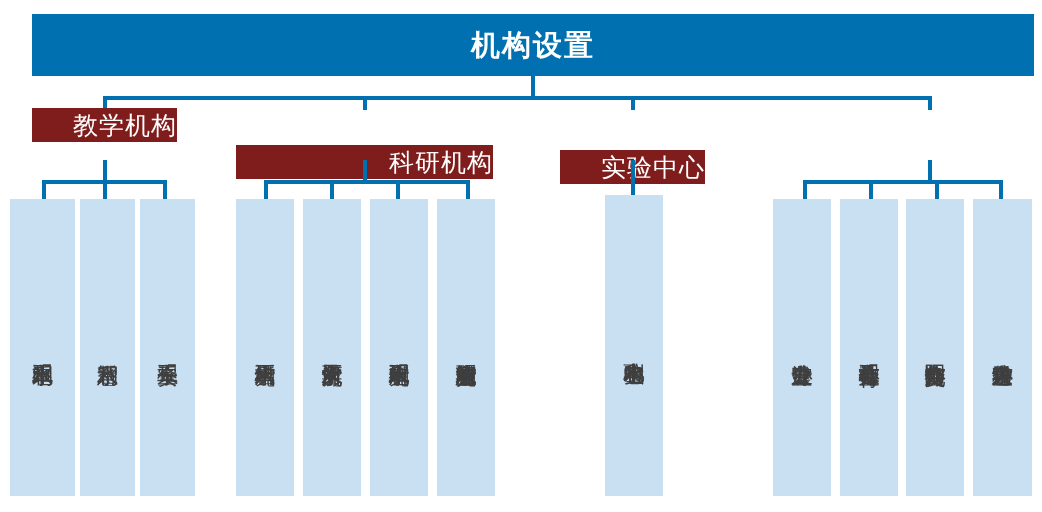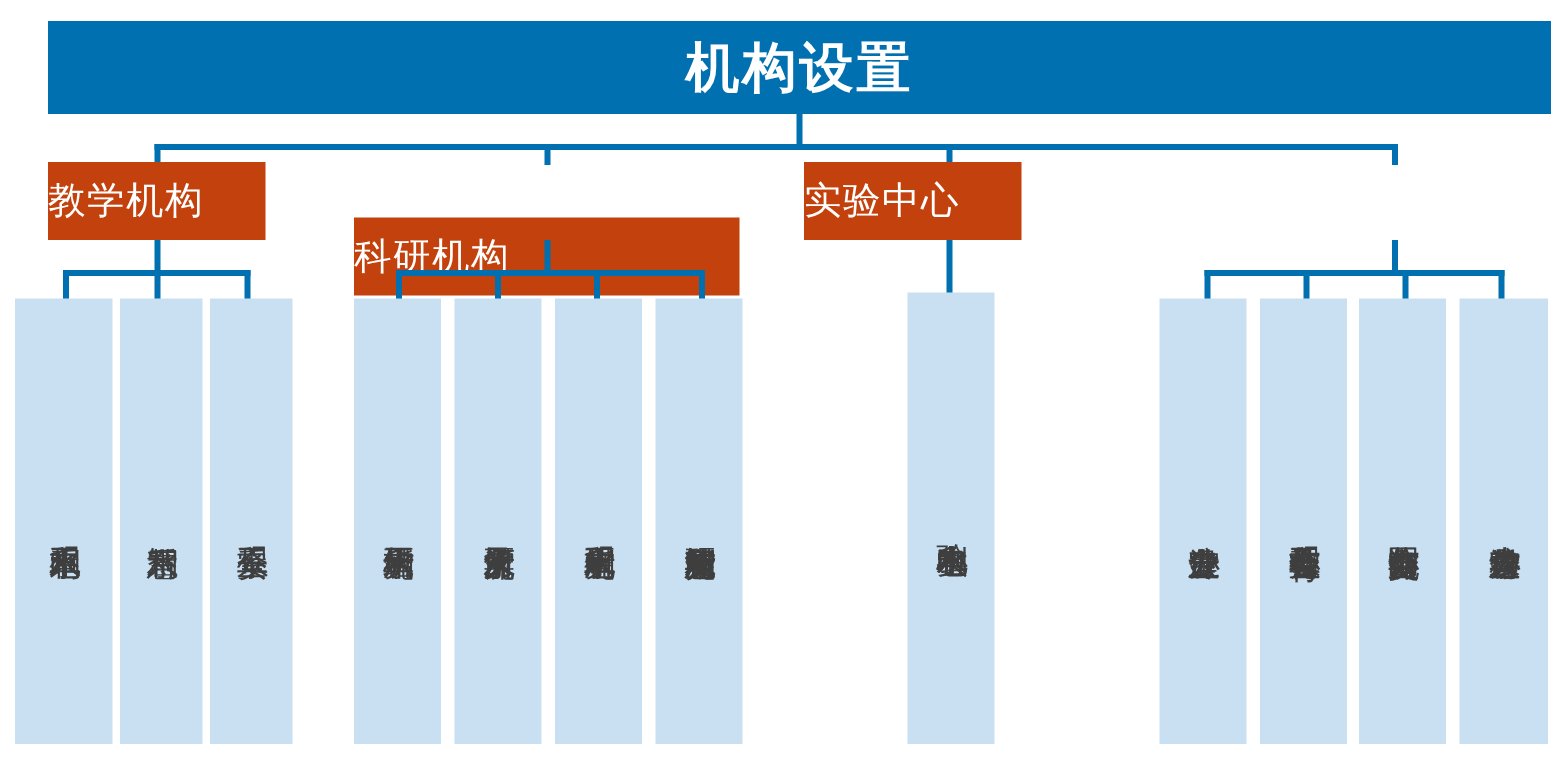--- a/index.html
+++ b/index.html
@@ -25,35 +25,35 @@
     top: 14px;
     width: 1002px;
     height: 62px;
     background: #0070b0;
     display: flex;
     align-items: center;
     justify-content: center;
   }
   .root-box .label {
     color: #ffffff;
-    font-size: 36px;
+    font-size: 29px;
     font-weight: bold;
     letter-spacing: 2px;
     line-height: 1;
   }
 
   
   .lvl2-box {
     position: absolute;
     top: 108px;
-    height: 52px;
-    background: #c2410c;
+    height: 34px;
+    background: #7f1d1d;
     display: flex;
     align-items: center;
-    justify-content: flex-start;
+    justify-content: flex-end;
   }
   .lvl2-box .label {
     color: #ffffff;
     font-size: 25px;
     letter-spacing: 1px;
     line-height: 1;
   }
 
   
   .leaf-box {
@@ -97,21 +97,21 @@
   <div class="conn v" style="left:363px; top:96px; height:14px;"></div>
   <div class="conn v" style="left:631px; top:96px; height:14px;"></div>
   <div class="conn v" style="left:928px; top:96px; height:14px;"></div>
 
   <div class="lvl2-box" style="left:32px; width:145px;">
     <span class="label">教学机构</span>
   </div>
   <div class="lvl2-box" style="left:236px; width:257px;margin-top:37px;">
     <span class="label">科研机构</span>
   </div>
-  <div class="lvl2-box" style="left:536px; width:145px;">
+  <div class="lvl2-box" style="left:560px; width:145px;margin-top:42px;">
     <span class="label">实验中心</span>
   </div>
 
   <div class="conn v" style="left:103px; top:160px; height:22px;"></div>
   <div class="conn h" style="left:42px; top:180px; width:125px;"></div>
   <div class="conn v" style="left:42px; top:180px; height:20px;"></div>
   <div class="conn v" style="left:103px; top:180px; height:20px;"></div>
   <div class="conn v" style="left:163px; top:180px; height:20px;"></div>
 
   <div class="leaf-box" style="left:10px; top:199px; width:65px; height:297px;">

